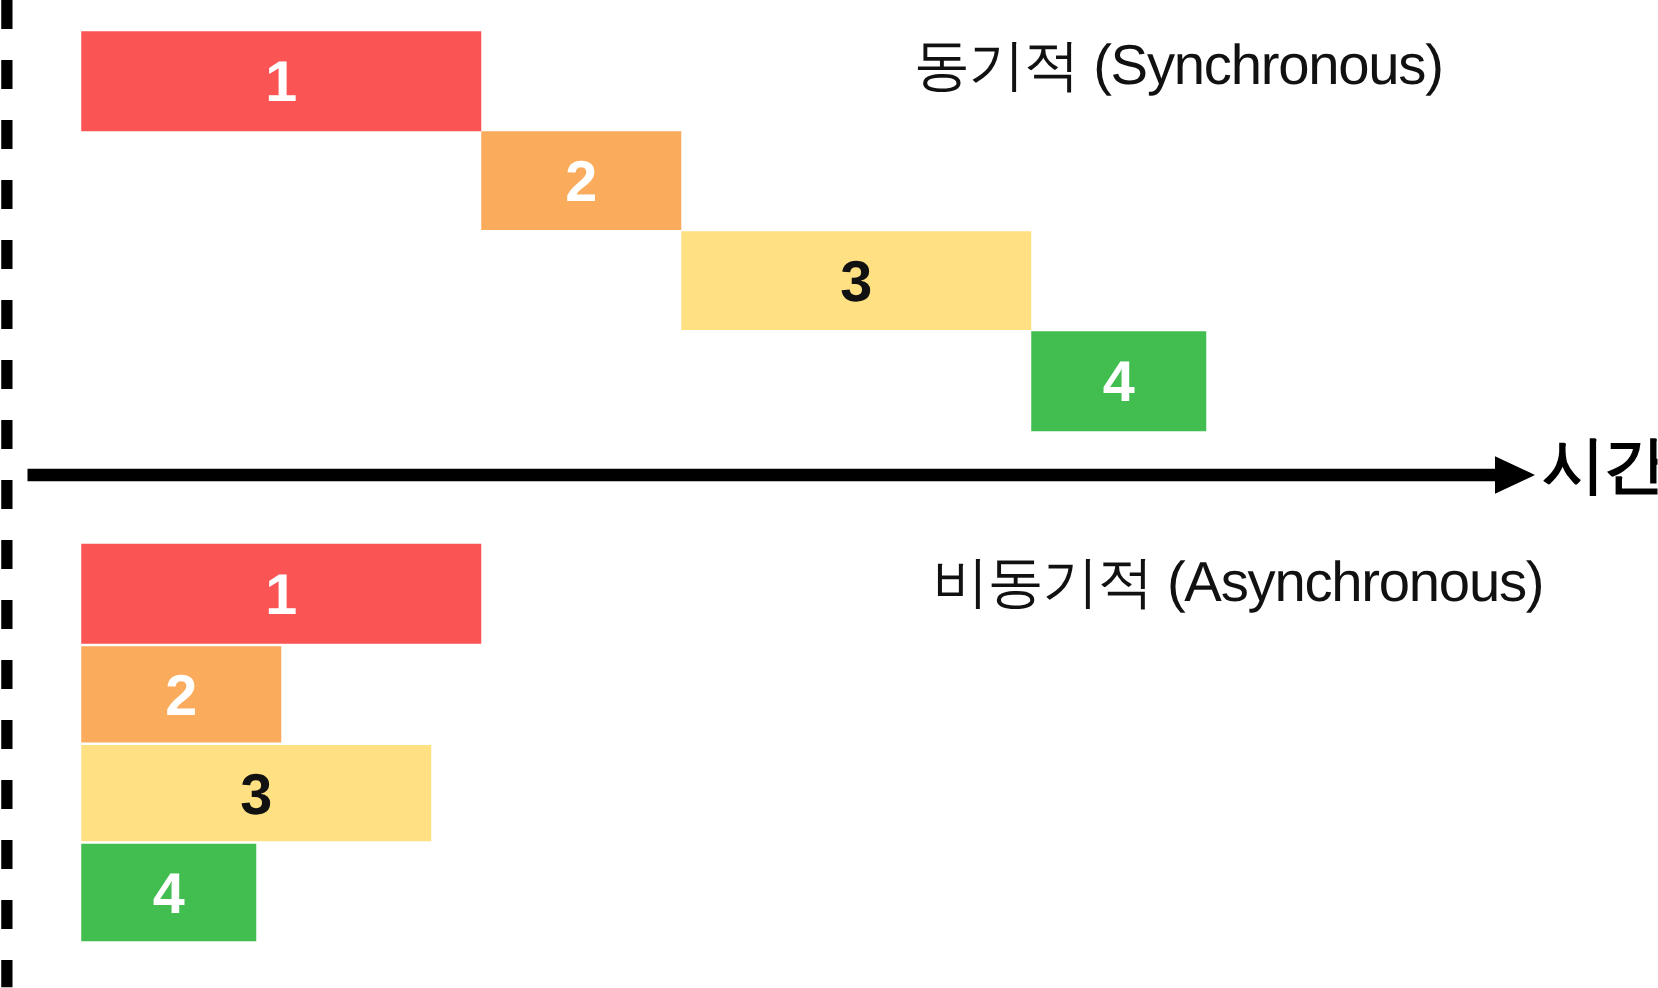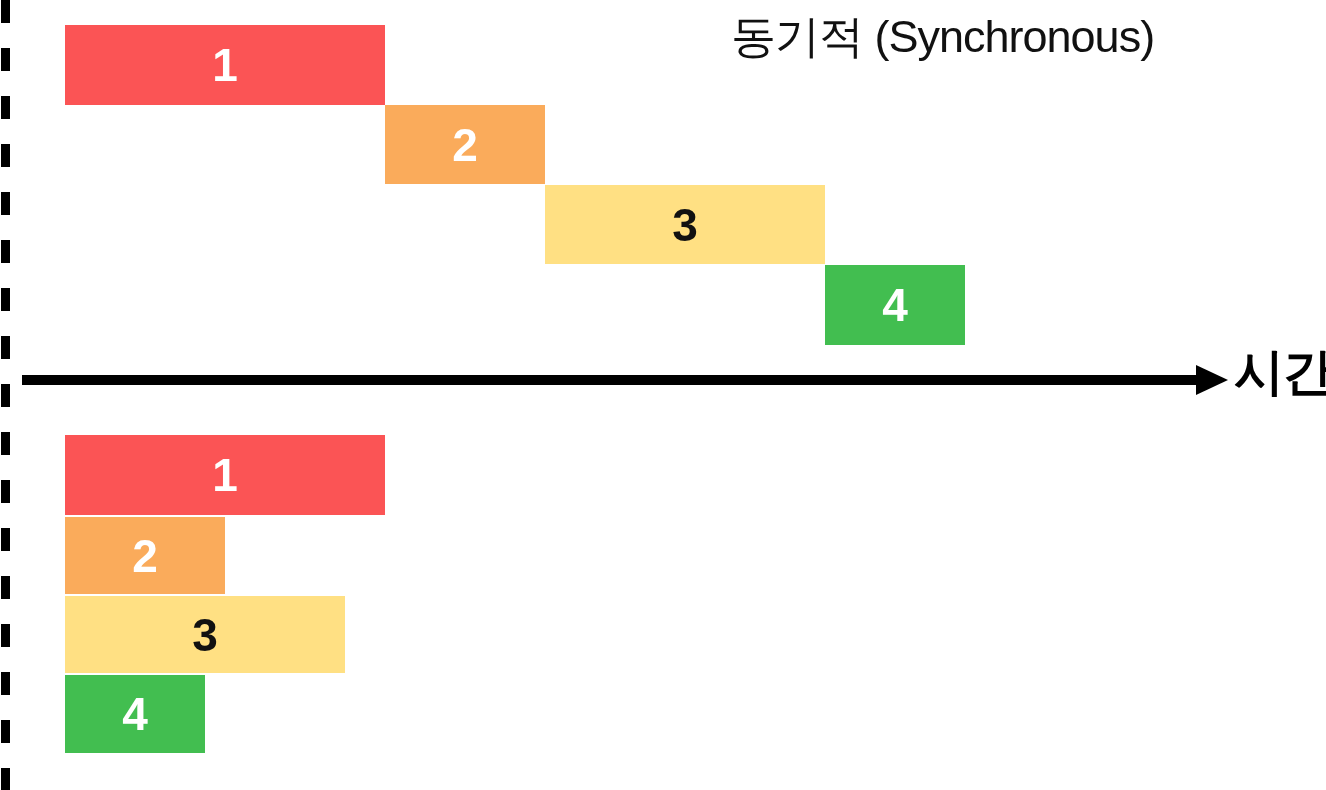--- a/index.html
+++ b/index.html
@@ -26,21 +26,21 @@
     
   }
   .section-title {
     position: absolute;
     font-size: 45px;
     line-height: 1.25;
     color: #111111;
     letter-spacing: -1px;
     white-space: nowrap;
   }
-  #sync-title  { left: 731px; top: 9px; }
+  #sync-title  { left: 731px; top: 24px; }
   #async-title { left: 746px; top: 438px; }
   .task-bar {
     position: absolute;
     display: flex;
     align-items: center;
     justify-content: center;
   }
   .task-label {
     font-size: 46px;
     font-weight: 600;
@@ -93,20 +93,21 @@
         <span class="task-label" style="color: rgb(255, 255, 255);">4</span>
       </div>
     </div>
 
   <div class="axis-line" style="background: rgb(0, 0, 0);"></div>
 
   <div class="axis-head" style="border-left-color: rgb(0, 0, 0);"></div>
 
   <div class="axis-label" style="color: rgb(0, 0, 0);">시간</div>
 
+  <div class="section-title" id="async-title">비동기적 (Asynchronous)</div>
 
   <div>
       <div class="task-bar" style="left: 65px; top: 435px; width: 320px; height: 80px; background: rgb(251, 84, 85);">
         <span class="task-label" style="color: rgb(255, 255, 255);">1</span>
       </div>
       <div class="task-bar" style="left: 65px; top: 517px; width: 160px; height: 77px; background: rgb(250, 171, 91);">
         <span class="task-label" style="color: rgb(255, 255, 255);">2</span>
       </div>
       <div class="task-bar" style="left: 65px; top: 596px; width: 280px; height: 77px; background: rgb(255, 224, 131);">
         <span class="task-label" style="color: rgb(17, 17, 17);">3</span>

